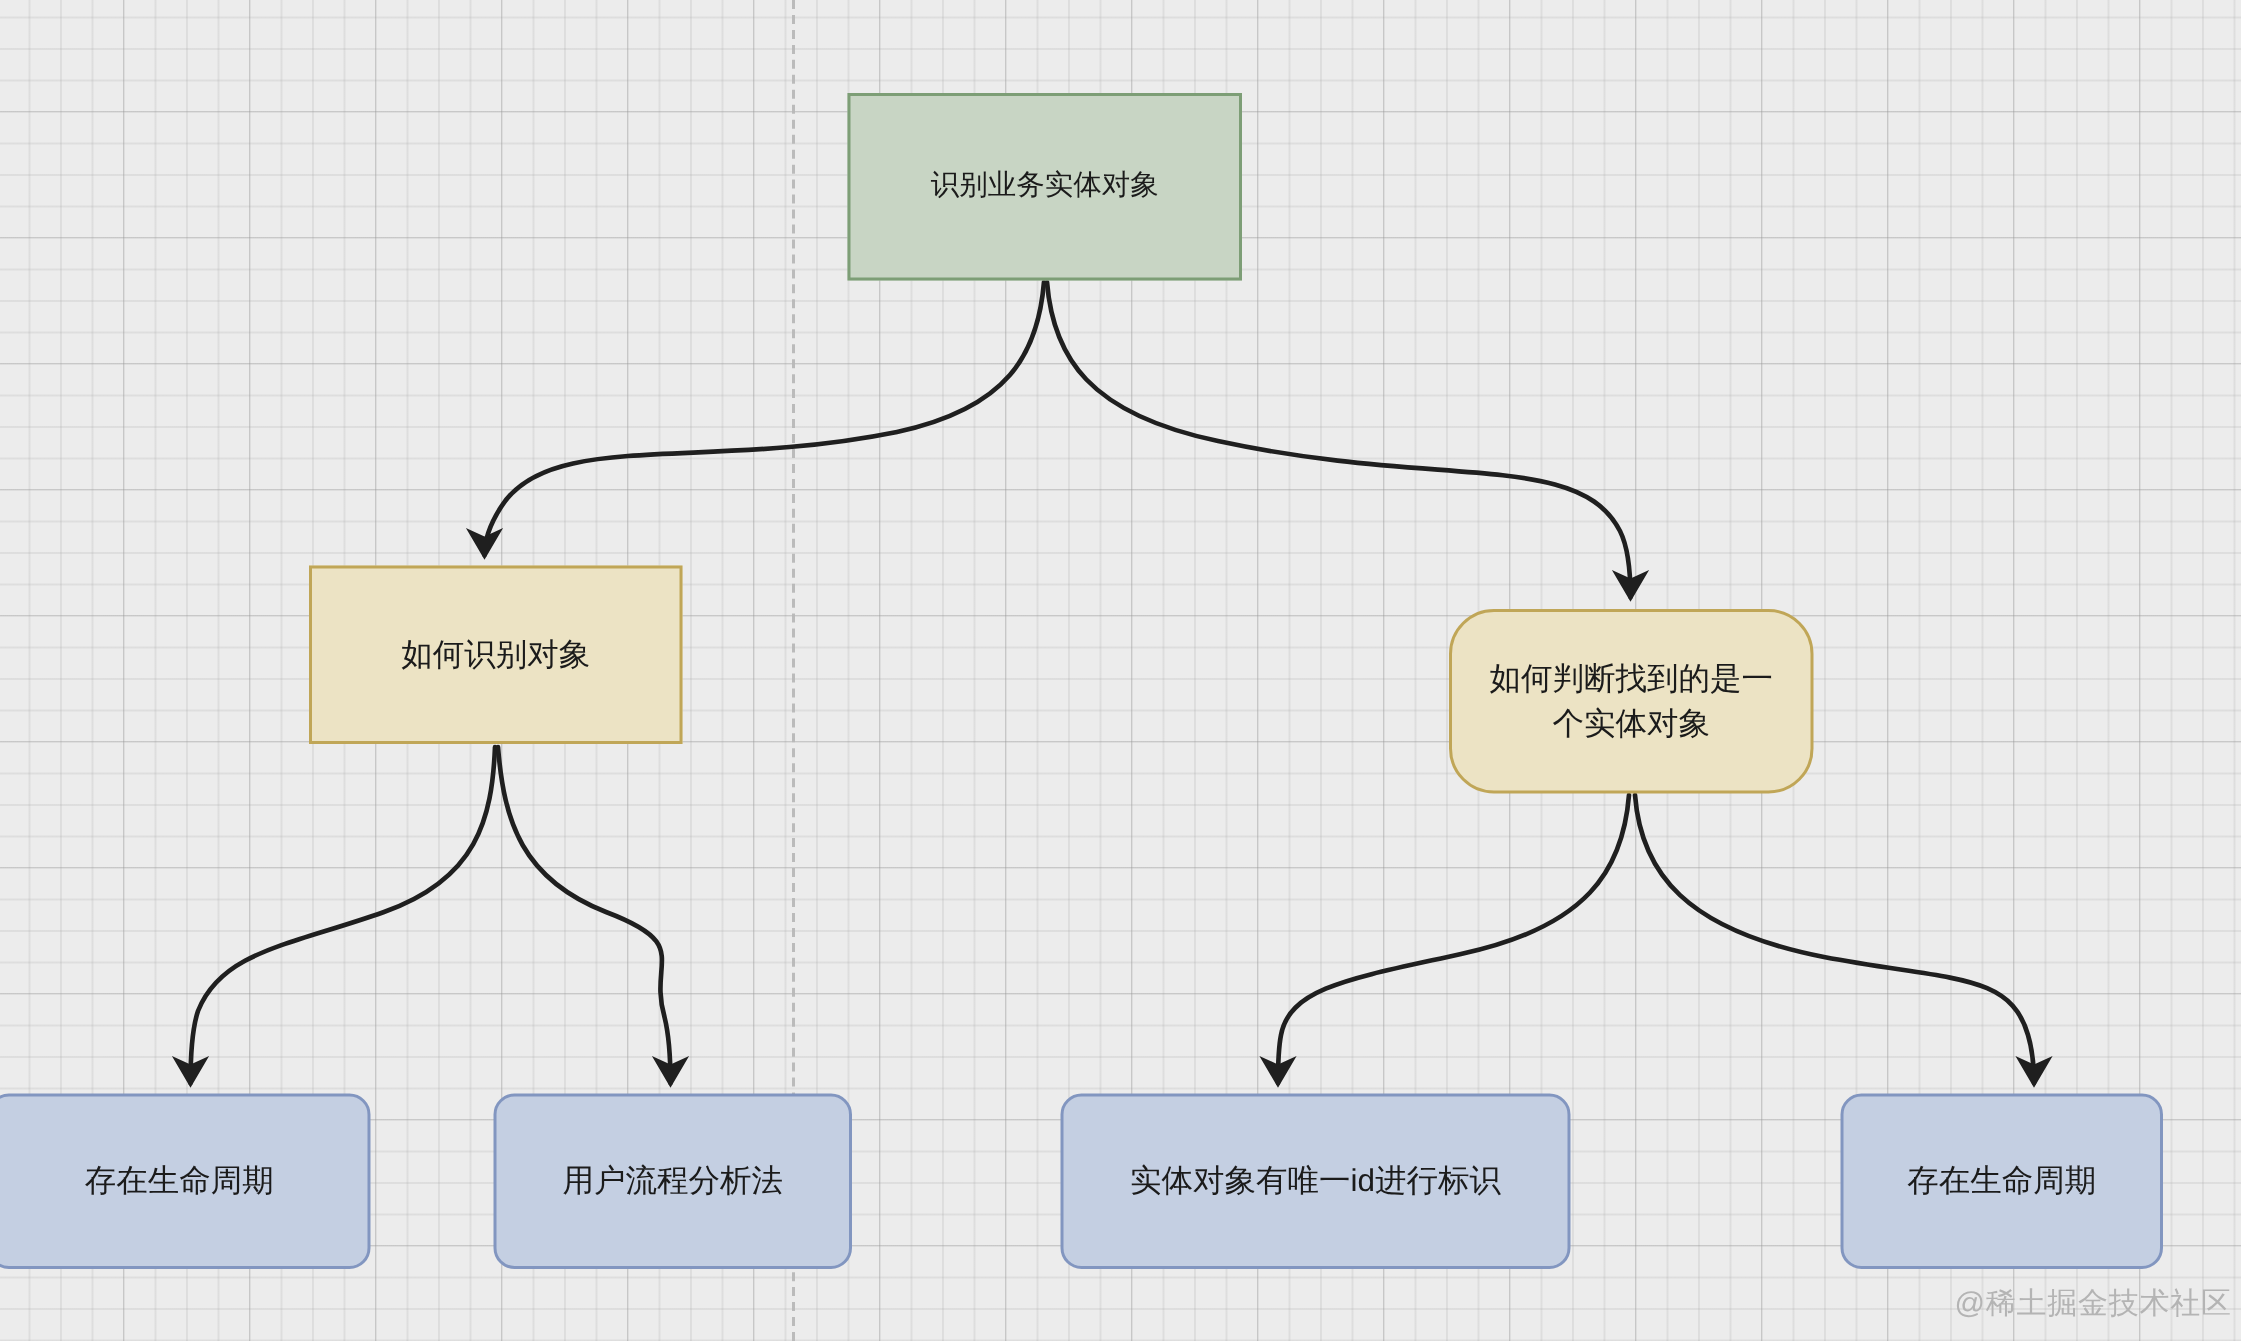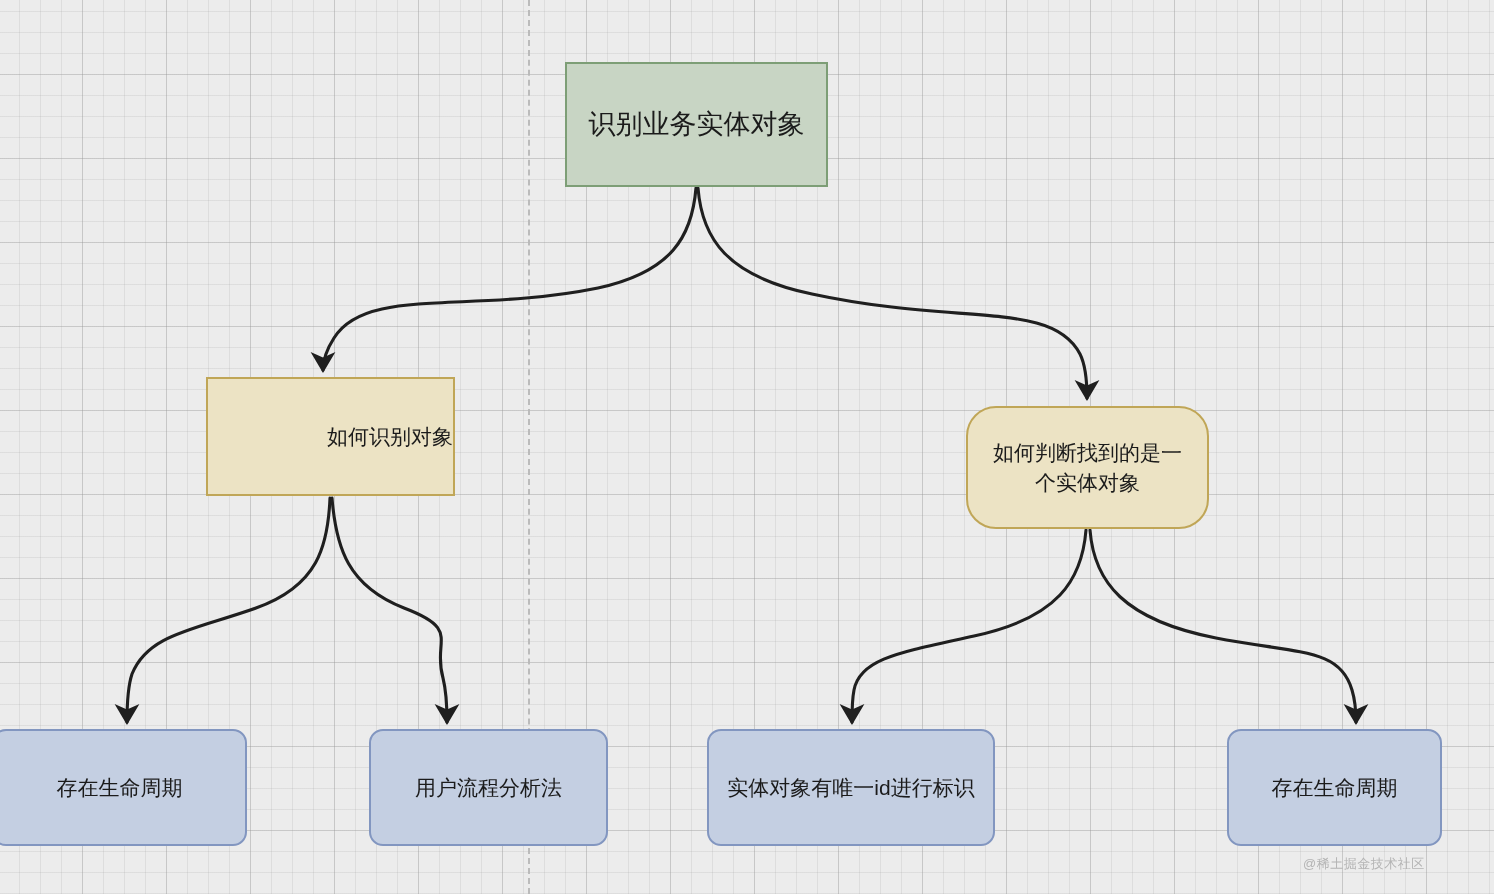--- a/index.html
+++ b/index.html
@@ -45,40 +45,40 @@
     justify-content: center;
     text-align: center;
     color: #1b1b1b;
     line-height: 1.42;
     white-space: pre-line;
   }
 
   .node-root {
     background: #c8d5c4;
     border: 2px solid #7d9e76;
-    font-size: 27px;
+    font-size: 19px;
   }
 
   .node-mid {
     background: #ece3c4;
     border: 2px solid #c0a657;
     font-size: 21px;
   }
 
   .node-leaf {
     background: #c4cfe2;
     border: 2px solid #8296c0;
     border-radius: 14px;
     font-size: 21px;
   }
 
   .watermark {
     position: absolute;
     color: #b4b4b4;
-    font-size: 13px;
+    font-size: 20px;
     letter-spacing: 0.5px;
     user-select: none;
   }
 
   .dashed-guide {
     position: absolute;
     top: 0;
     width: 0;
     height: 894px;
     border-left: 2px dashed #b9b9b9;
@@ -112,38 +112,38 @@
       <path d="M 1086 530 C 1082 580 1058 618 974 636 C 902 652 860 658 854 690 C 852 700 852 710 852 722" marker-end="url(#arrowhead)"></path>
 
       <path d="M 1090 530 C 1094 582 1124 620 1216 638 C 1300 654 1340 648 1352 690 C 1355 700 1356 710 1356 722" marker-end="url(#arrowhead)"></path>
     </g>
   </svg>
 
   <div class="node node-root" style="left:565px; top:62px; width:263px; height:125px;">
     <span>识别业务实体对象</span>
   </div>
 
-  <div class="node node-mid" style="left:206px; top:377px; width:249px; height:119px;justify-content:flex-end;">
+  <div class="node node-mid" style="left:206px; top:377px; width:249px; height:119px;">
     <span>如何识别对象</span>
   </div>
 
   <div class="node node-mid" style="left:966px; top:406px; width:243px; height:123px;border-radius:30px;">
     <span>如何判断找到的是一
 个实体对象</span>
   </div>
 
   <div class="node node-leaf" style="left:-8px; top:729px; width:255px; height:117px;">
     <span>存在生命周期</span>
   </div>
 
-  <div class="node node-leaf" style="left:329px; top:729px; width:239px; height:117px;margin-left:40px;">
+  <div class="node node-leaf" style="left:329px; top:729px; width:239px; height:117px;">
     <span>用户流程分析法</span>
   </div>
 
-  <div class="node node-leaf" style="left:707px; top:729px; width:288px; height:117px;">
+  <div class="node node-leaf" style="left:707px; top:729px; width:340px; height:117px;">
     <span>实体对象有唯一id进行标识</span>
   </div>
 
   <div class="node node-leaf" style="left:1227px; top:729px; width:215px; height:117px;">
     <span>存在生命周期</span>
   </div>
 
   <div class="watermark" style="left:1303px; top:855px;">@稀土掘金技术社区</div>
 
 </div>

